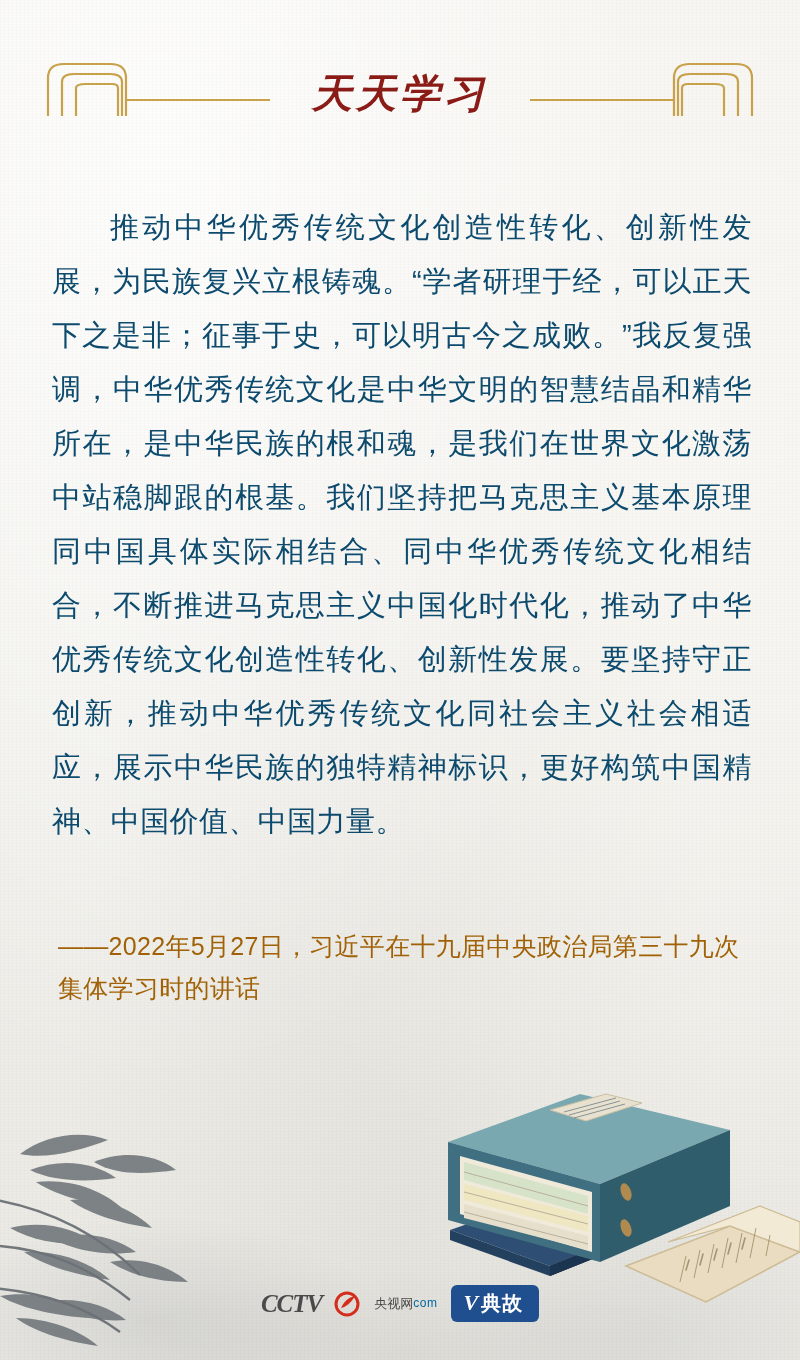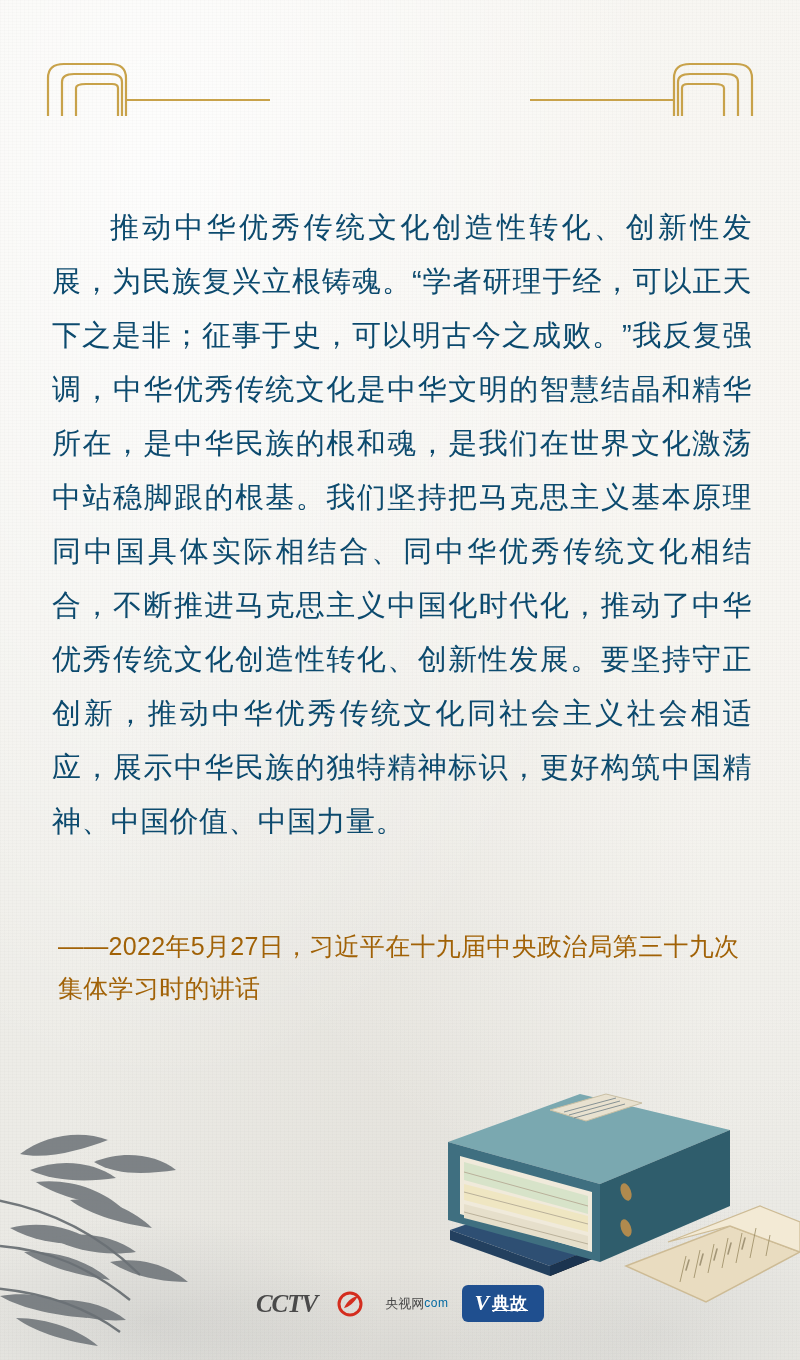--- a/index.html
+++ b/index.html
@@ -130,21 +130,21 @@
     left: 0;
     width: 800px;
     display: flex;
     align-items: center;
     justify-content: center;
     gap: 14px;
   }
   .cctv-logo {
     display: flex;
     align-items: center;
-    gap: 20px;
+    gap: 12px;
     justify-content: space-between;
   }
   .cctv-text {
     font-family: "Liberation Serif", "DejaVu Serif", serif;
     font-size: 25px;
     font-weight: bold;
     font-style: italic;
     color: #4a4a4a;
     letter-spacing: -1px;
   }
@@ -174,25 +174,24 @@
     gap: 3px;
   }
   .badge-v {
     font-family: "Liberation Serif", "DejaVu Serif", serif;
     font-size: 22px;
     font-weight: bold;
     font-style: italic;
     line-height: 1;
   }
   .badge-label {
-    font-size: 17px;
+    font-size: 20px;
     font-weight: bold;
     letter-spacing: 1px;
     line-height: 1;
-    text-decoration: underline;
   }
 </style>
 </head>
 <body>
 
 <div class="page"></div>
 <div class="ink-wash"></div>
 
 <div class="header">
   <svg class="header-deco" width="800" height="110" viewBox="0 0 800 110">
@@ -203,20 +202,21 @@
       <path d="M76,78 L76,50 Q76,46 86,46 L112,46 Q118,46 118,50 L118,78"></path>
       <path d="M126,62 L270,62"></path>
       <path d="M48,62 L48,62"></path>
 
       <path d="M752,78 L752,40 Q752,26 736,26 L690,26 Q674,26 674,40 L674,78"></path>
       <path d="M738,78 L738,44 Q738,36 726,36 L690,36 Q678,36 678,44 L678,78"></path>
       <path d="M724,78 L724,50 Q724,46 714,46 L688,46 Q682,46 682,50 L682,78"></path>
       <path d="M674,62 L530,62"></path>
     </g>
   </svg>
+  <div class="header-title">天天学习</div>
 </div>
 
 <div class="quote">推动中华优秀传统文化创造性转化、创新性发展，为民族复兴立根铸魂。“学者研理于经，可以正天下之是非；征事于史，可以明古今之成败。”我反复强调，中华优秀传统文化是中华文明的智慧结晶和精华所在，是中华民族的根和魂，是我们在世界文化激荡中站稳脚跟的根基。我们坚持把马克思主义基本原理同中国具体实际相结合、同中华优秀传统文化相结合，不断推进马克思主义中国化时代化，推动了中华优秀传统文化创造性转化、创新性发展。要坚持守正创新，推动中华优秀传统文化同社会主义社会相适应，展示中华民族的独特精神标识，更好构筑中国精神、中国价值、中国力量。</div>
 <div class="source">——2022年5月27日，习近平在十九届中央政治局第三十九次集体学习时的讲话</div>
 
 <svg class="bamboo" viewBox="0 0 300 300">
   <g stroke="#5d6469" fill="none" stroke-width="2.4" opacity="0.85">
     <path d="M6,150 C60,160 110,185 150,225"></path>
     <path d="M10,196 C60,200 100,218 140,250"></path>
     <path d="M2,238 C50,242 95,256 130,282"></path>

